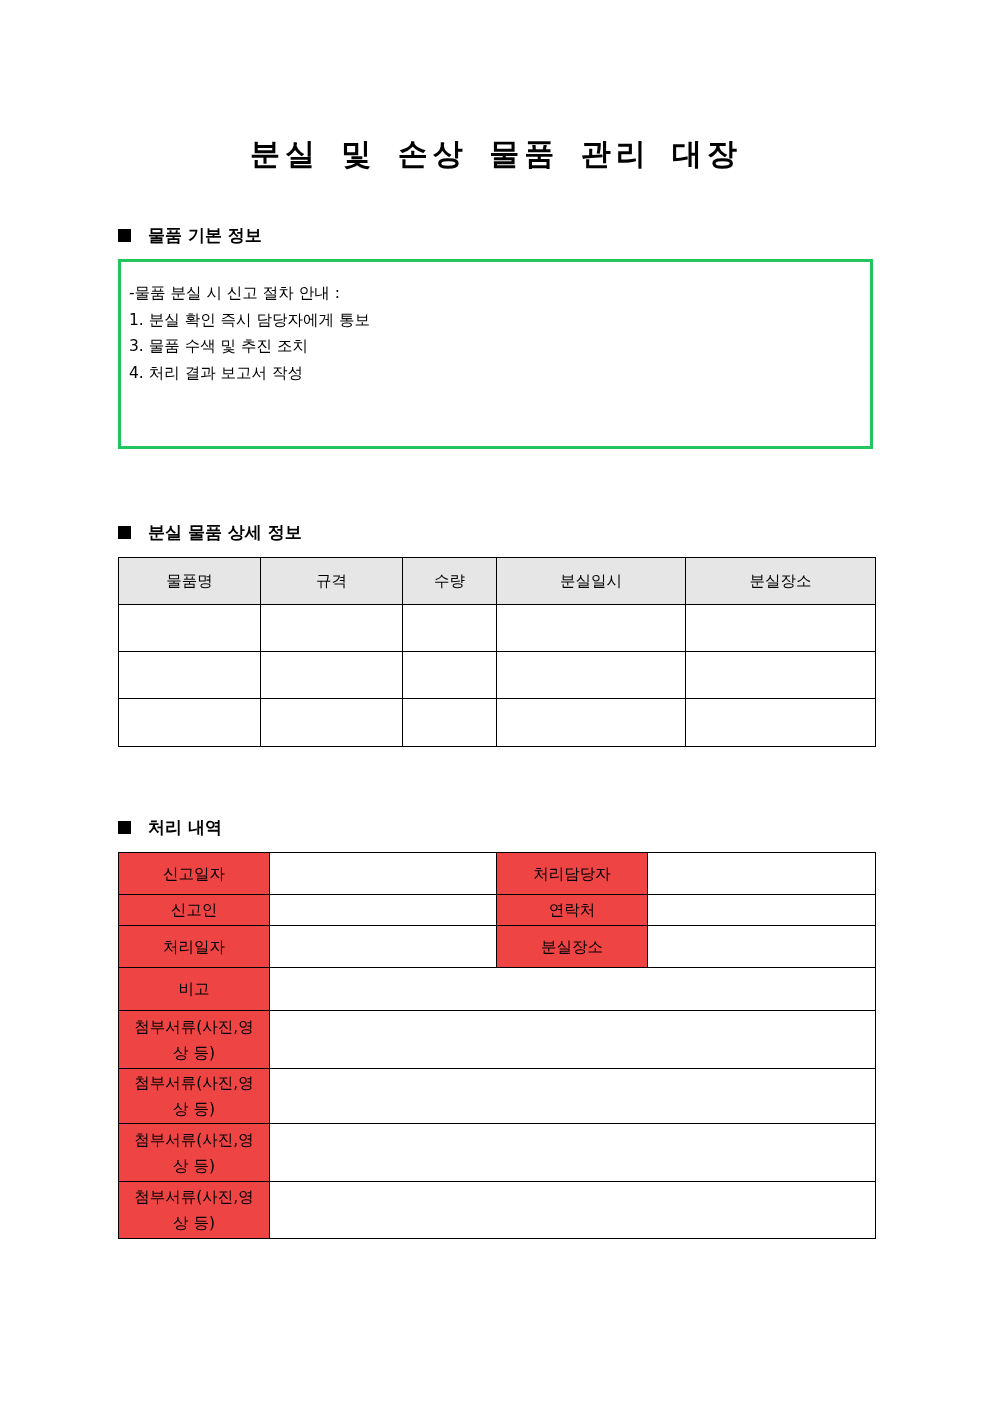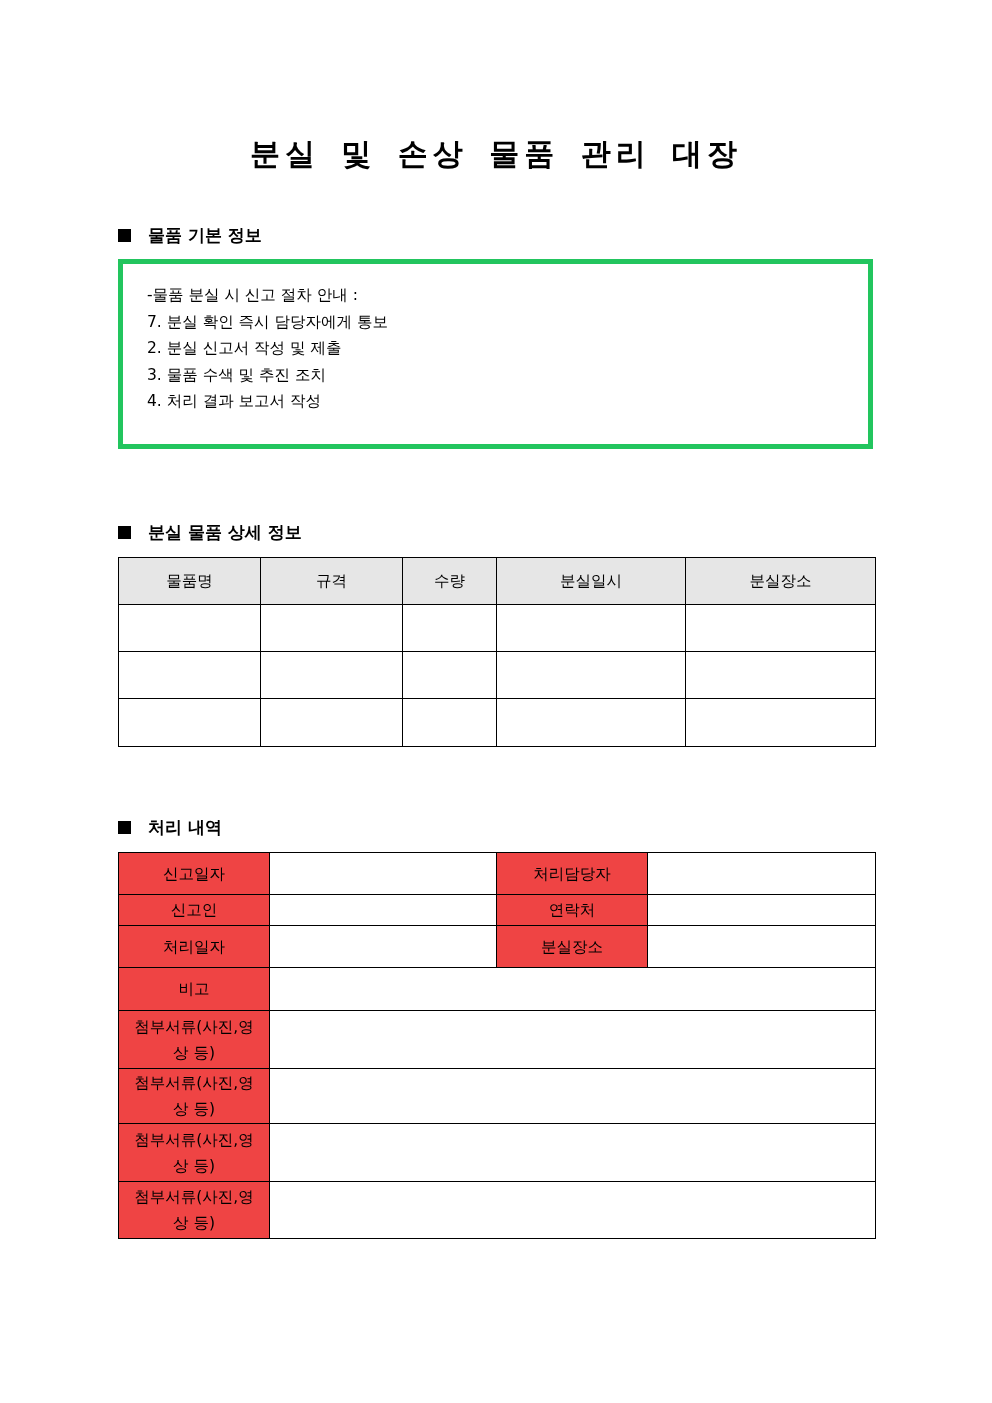--- a/index.html
+++ b/index.html
@@ -1,42 +1,41 @@
 <!DOCTYPE html>
 <html><head>
 <meta charset="utf-8">
 <style>
   html, body { margin: 0; padding: 0; background: #ffffff; }
   body { width: 992px; height: 1403px; position: relative; font-family: "DejaVu Sans", "Liberation Sans", sans-serif; color: #000; }
   .title { position: absolute; left: 0; top: 134px; width: 992px; text-align: center; font-size: 30px; font-weight: bold; letter-spacing: 5px; word-spacing: 6px; }
   .section-heading { position: absolute; left: 118px; font-size: 17px; font-weight: bold; display: flex; align-items: center; gap: 17px; }
   .square { display: inline-block; width: 13px; height: 13px; background: #000; }
-  .notice-box { position: absolute; left: 118px; top: 259px; width: 755px; height: 190px; border: 5px solid #22c55e; box-sizing: border-box; padding: 18px 24px; font-size: 15.5px; line-height: 26.5px; }
+  .notice-box { position: absolute; left: 118px; top: 259px; width: 755px; height: 190px; border: 3px solid #22c55e; box-sizing: border-box; padding: 18px 8px; font-size: 15.5px; line-height: 26.5px; }
   .notice-box div { white-space: pre; }
   table { border-collapse: collapse; position: absolute; table-layout: fixed; }
   td, th { border: 1px solid #000; padding: 0; font-weight: normal; font-size: 15.5px; text-align: center; vertical-align: middle; }
   .hdr { background: #e6e6e6; }
   #detail-table { left: 118px; top: 557px; width: 757px; }
   #process-table { left: 118px; top: 852px; width: 757px; }
   .lbl { background: #ef4444; line-height: 26px; }
 </style>
 </head>
 <body>
 
 <div class="title">분실 및 손상 물품 관리 대장</div>
 
 <div class="section-heading" style="top:224px;">
   <span class="square"></span>
   <span>물품 기본 정보</span>
 </div>
 
 <div class="notice-box">
   <div>-물품 분실 시 신고 절차 안내 :</div>
-  <div>7. 분실 확인 즉시 담당자에게 통보</div>
-  <div>2. 분실 신고서 작성 및 제출</div>
+  <div>1. 분실 확인 즉시 담당자에게 통보</div>
   <div>3. 물품 수색 및 추진 조치</div>
   <div>4. 처리 결과 보고서 작성</div>
 </div>
 
 <div class="section-heading" style="top:521px;">
   <span class="square"></span>
   <span>분실 물품 상세 정보</span>
 </div>
 
 <table id="detail-table">

